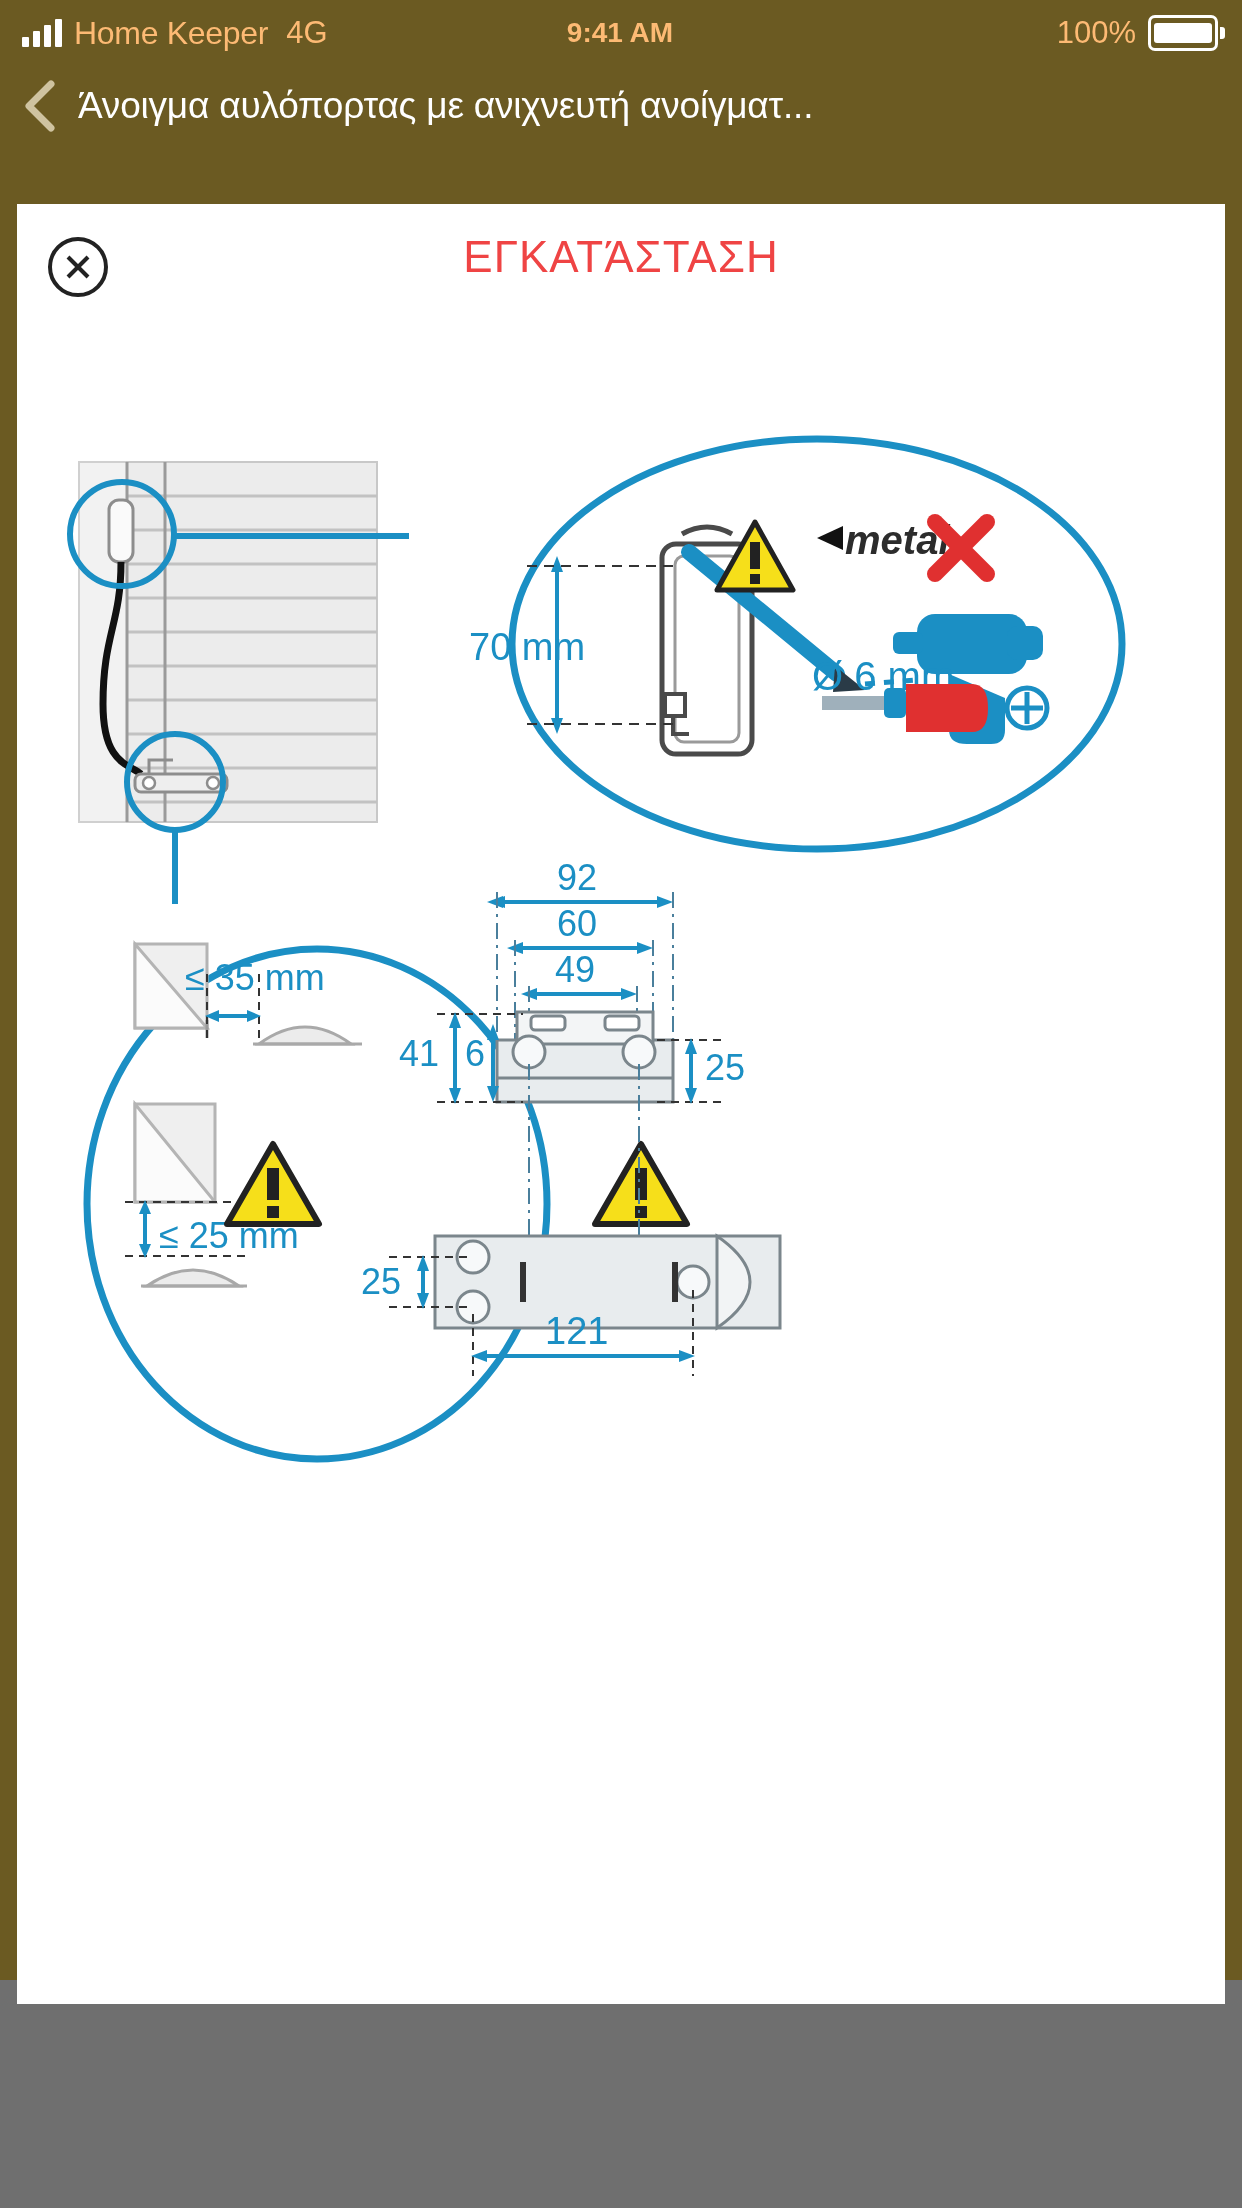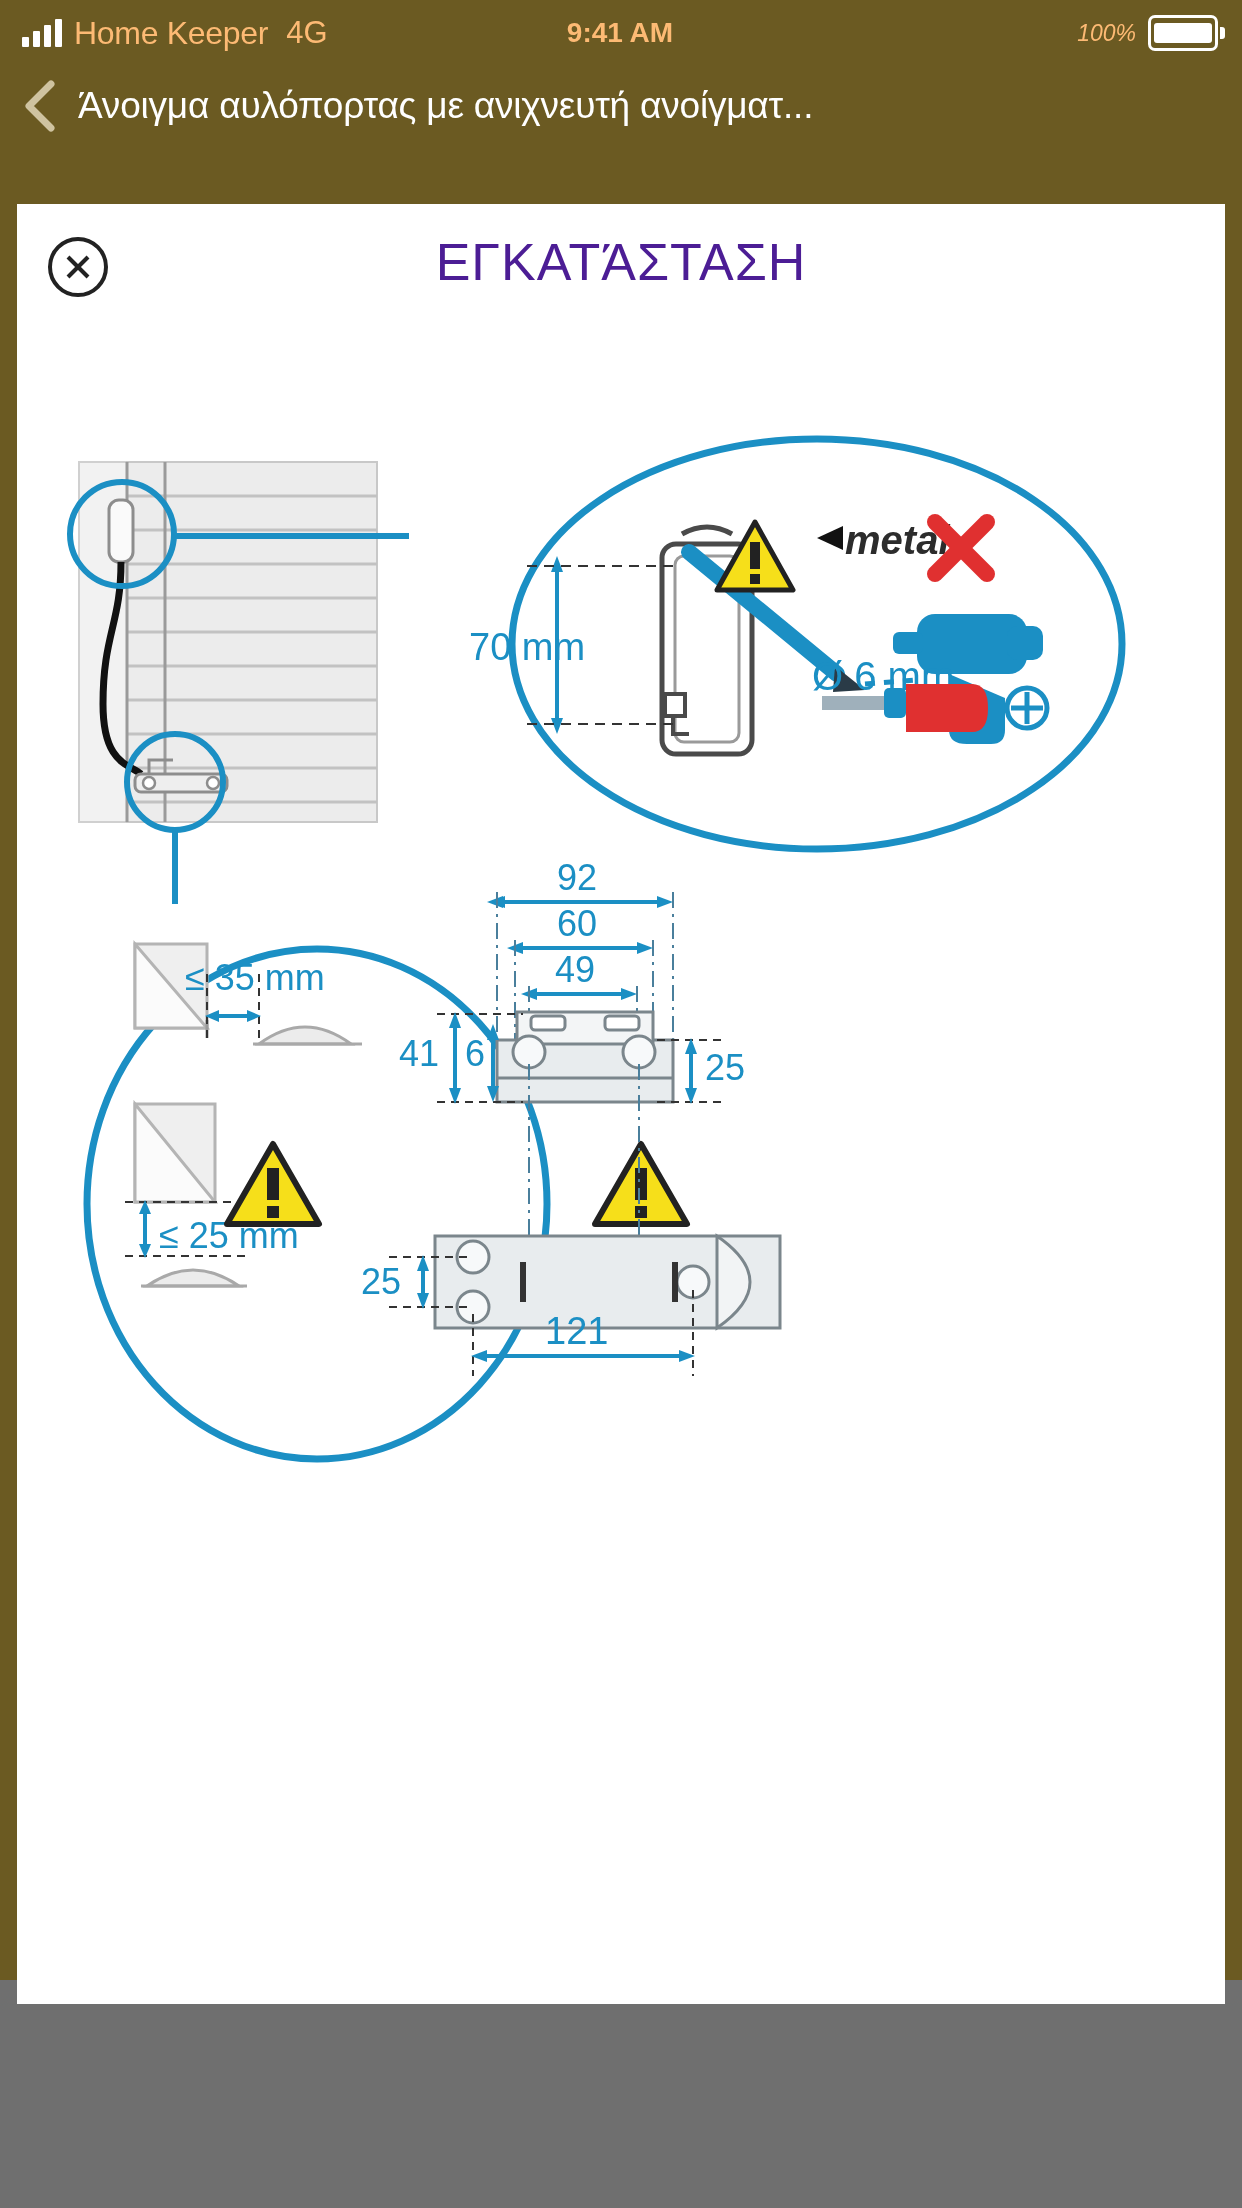--- a/index.html
+++ b/index.html
@@ -21,21 +21,21 @@
   .signal{display:flex;align-items:flex-end;gap:4px;height:28px;}
   .signal i{display:block;width:7px;background:#fff;border-radius:1px;}
   .signal i:nth-child(1){height:10px;}
   .signal i:nth-child(2){height:16px;}
   .signal i:nth-child(3){height:22px;}
   .signal i:nth-child(4){height:28px;}
   .carrier{font-size:32px;font-weight:500;letter-spacing:-0.3px;}
   .netmode{font-size:31px;font-weight:500;margin-left:6px;}
   .sb-center{flex:1;text-align:center;font-size:28px;font-weight:600;}
   .sb-right{width:420px;display:flex;align-items:center;justify-content:flex-end;gap:12px;padding-right:24px;}
-  .batt-pct{font-size:23px;font-weight:500;font-style:italic;}
+  .batt-pct{font-size:31px;font-weight:500;}
   .batt{
     width:64px;height:30px;border:3px solid #fff;border-radius:7px;position:relative;
     display:flex;align-items:center;
   }
   .batt::after{
     content:"";position:absolute;right:-10px;top:9px;width:5px;height:12px;
     background:#fff;border-radius:0 3px 3px 0;
   }
   .batt span{display:block;height:20px;margin:0 3px;background:#fff;border-radius:3px;width:calc(100% - 6px);}
 
@@ -64,21 +64,21 @@
   
   .sheet{
     position:absolute;left:17px;top:204px;width:1208px;height:1800px;
     background:#ffffff;overflow:hidden;
   }
   .close-btn{
     position:absolute;left:47px;top:236px;width:62px;height:62px;cursor:pointer;
   }
   .sheet-title{
     position:absolute;left:0;top:232px;width:1208px;text-align:center;
-    color:#4c1d95;font-size:52px;font-weight:400;letter-spacing:1px;
+    color:#ef4444;font-size:44px;font-weight:400;letter-spacing:1px;
   }
   svg.fig{position:absolute;left:0;top:0;}
 </style>
 </head>
 <body>
 
 <div class="statusbar">
   <div class="sb-left">
     <span class="signal">
         <i></i>

